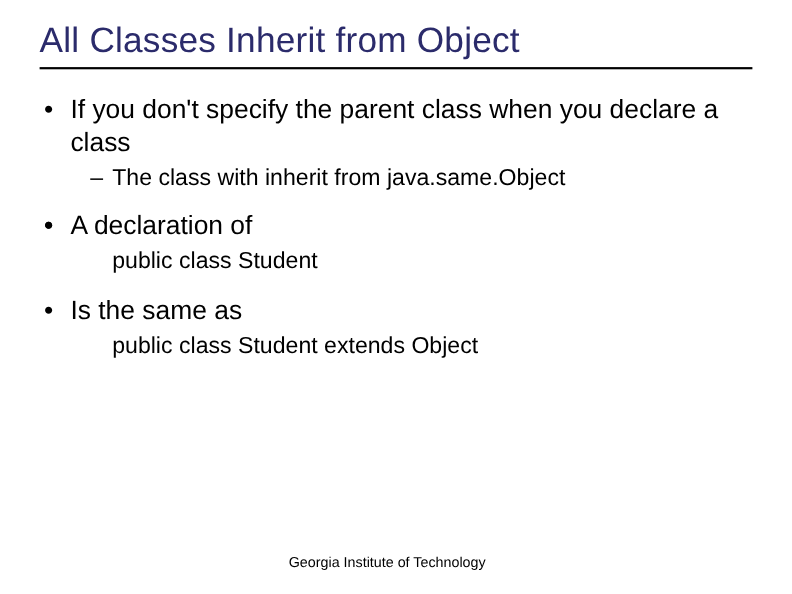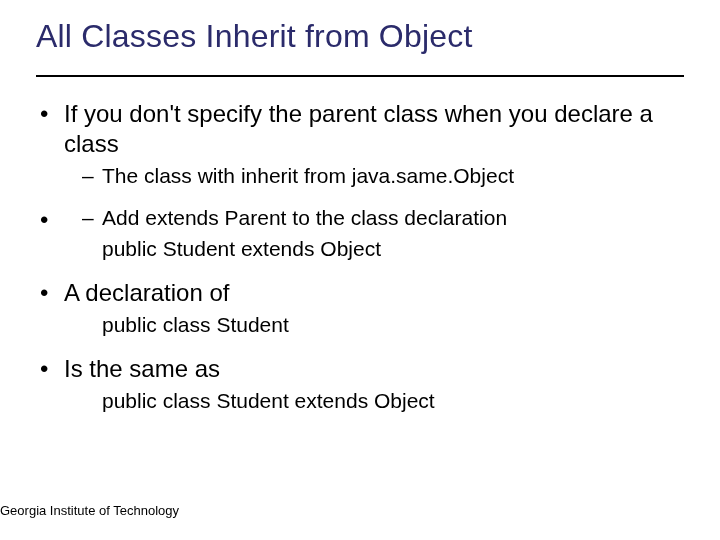--- a/index.html
+++ b/index.html
@@ -15,21 +15,21 @@
     box-sizing: border-box;
     width: 720px;
     height: 540px;
     padding: 18px 36px 0 36px;
     position: relative;
   }
   .title {
     font-size: 32px;
     color: #2b2b6b;
     font-weight: 400;
-    margin: 0 0 20px 0;
+    margin: 0 0 6px 0;
     letter-spacing: 0.2px;
   }
   .rule {
     border: none;
     border-top: 2px solid #000;
     margin: 0 0 22px 0;
     width: 100%;
   }
   ul.level1 {
     list-style: none;
@@ -69,21 +69,21 @@
     top: 0;
   }
   ul.level2 > li.nodash::before {
     content: "";
   }
   .footer {
     position: absolute;
     left: 0;
     right: 16px;
     bottom: 22px;
-    text-align: left;
+    text-align: center;
     font-size: 13px;
     color: #000;
   }
 </style>
 </head>
 <body>
 
 <div class="slide">
   <h1 class="title">All Classes Inherit from Object</h1>
   <hr class="rule">
@@ -93,28 +93,20 @@
     <li>
       <span>If you don't specify the parent class when you declare a class</span>
       <ul class="level2">
         <li class="dash">
           <span>The class with inherit from java.same.Object</span>
         </li>
       </ul>
     </li>
 
     <li>
-      <ul class="level2">
-        <li class="dash">
-          <span>Add extends Parent to the class declaration</span>
-        </li>
-        <li class="nodash">
-          <span>public Student extends Object</span>
-        </li>
-      </ul>
     </li>
 
     <li>
       <span>A declaration of</span>
       <ul class="level2">
         <li class="nodash">
           <span>public class Student</span>
         </li>
       </ul>
     </li>

